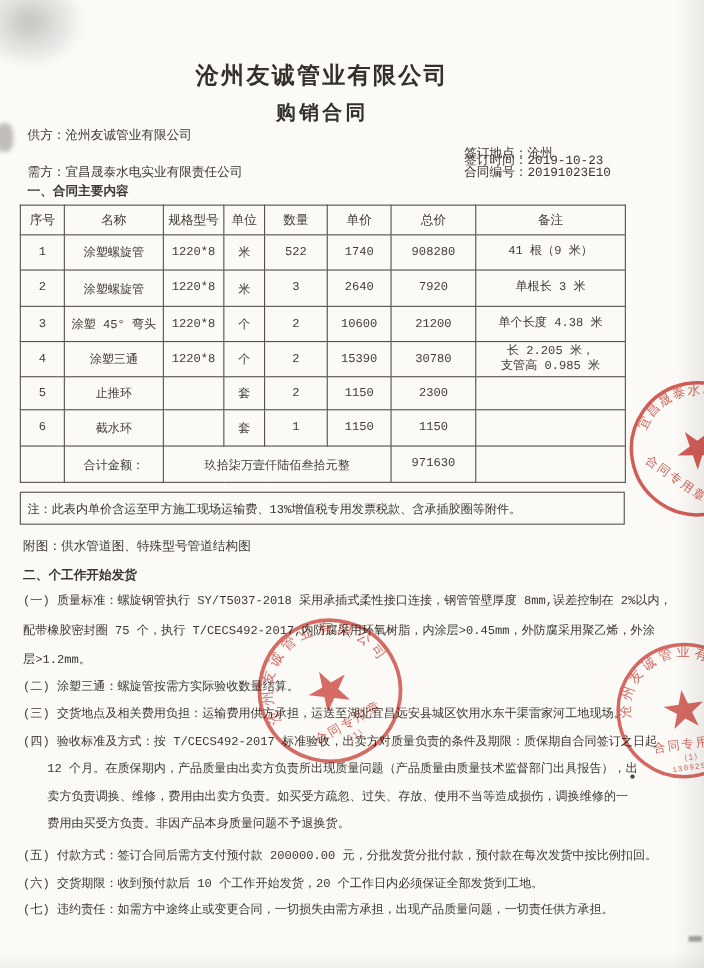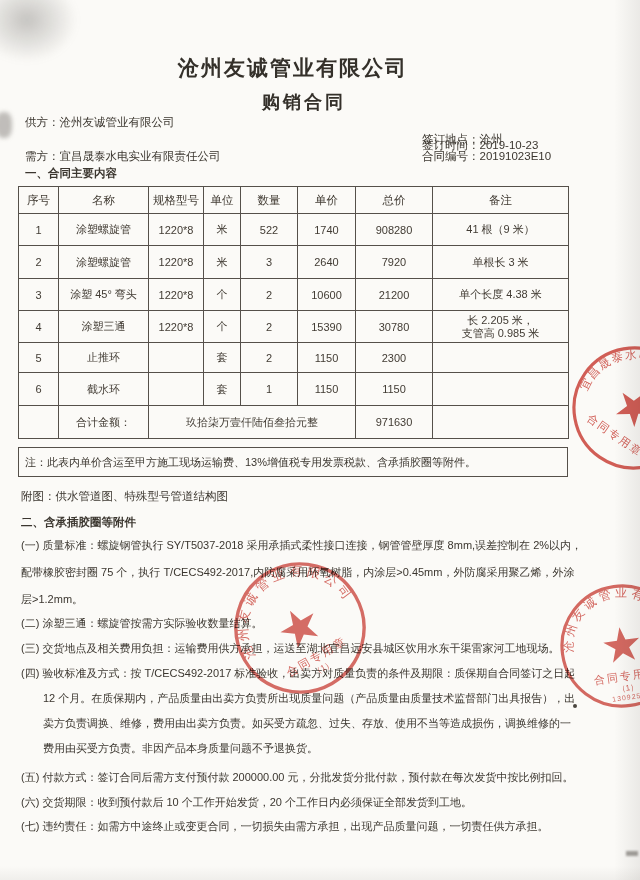--- a/index.html
+++ b/index.html
@@ -1,39 +1,39 @@
 <!DOCTYPE html>
 <html><head>
 <meta charset="utf-8">
 <style>
   html,body{margin:0;padding:0;background:#e8e8e6;}
   .page{
     position:relative;width:640px;height:880px;margin:0 auto;
     background:#fbfaf7;overflow:hidden;
-    font-family:Liberation Sans, sans-serif;
+    font-family:Liberation Mono, monospace;
     color:#3b362f;
   }
   
   .shade-right{position:absolute;top:0;right:0;width:26px;height:100%;
     background:linear-gradient(to right,rgba(0,0,0,0),rgba(90,85,80,0.10));pointer-events:none;}
   .shade-bottom{position:absolute;left:0;bottom:0;width:100%;height:14px;
     background:linear-gradient(to bottom,rgba(0,0,0,0),rgba(90,85,80,0.07));pointer-events:none;}
   .blob-topleft{position:absolute;left:-28px;top:-26px;width:110px;height:92px;border-radius:50%;
     background:radial-gradient(ellipse at center,rgba(110,108,104,0.38),rgba(110,108,104,0) 65%);
     filter:blur(3px);}
   .smudge-left{position:absolute;left:-4px;top:112px;width:16px;height:26px;border-radius:40%;
     background:rgba(120,116,110,0.45);filter:blur(2px);}
   .dot-1{position:absolute;left:573px;top:704px;width:4px;height:4px;border-radius:50%;background:#4a453f;}
   .mark-br{position:absolute;left:626px;top:851px;width:12px;height:5px;background:rgba(90,86,80,0.55);filter:blur(1px);}
 
   
   .title{position:absolute;left:0;top:54px;width:586px;text-align:center;
     font-size:21px;font-weight:600;letter-spacing:2px;color:#34302a;}
   .subtitle{position:absolute;left:0;top:90px;width:586px;text-align:center;
-    font-size:18px;font-weight:600;letter-spacing:3px;color:#34302a;padding-left:11px;}
+    font-size:18px;font-weight:600;letter-spacing:3px;color:#34302a;}
   .meta{font-size:11.5px;position:absolute;white-space:nowrap;}
   .m-supplier{left:25px;top:115px;}
   .m-buyer{left:25px;top:149px;}
   .m-no{left:422px;top:113px;margin-top:36px;}
   .m-place{left:422px;top:132px;}
   .m-date{left:422px;top:138px;}
   .sec1-head{position:absolute;left:25px;top:166px;font-size:11.5px;font-weight:600;white-space:nowrap;}
 
   
   .tbl{position:absolute;left:18px;top:186px;border-collapse:collapse;table-layout:fixed;width:550px;
@@ -169,21 +169,21 @@
       <td>合计金额：</td>
       <td colspan="4">玖拾柒万壹仟陆佰叁拾元整</td>
       <td>971630</td>
       <td></td>
     </tr>
   </tbody>
     </table>
 
   <div class="note-box">注：此表内单价含运至甲方施工现场运输费、13%增值税专用发票税款、含承插胶圈等附件。</div>
   <div class="attach">附图：供水管道图、特殊型号管道结构图</div>
-  <div class="sec2-head">二、含承插胶圈等附件</div>
+  <div class="sec2-head">二、个工作开始发货</div>
 
   <div class="tline" style="top:538px">(一) 质量标准：螺旋钢管执行 SY/T5037-2018 采用承插式柔性接口连接，钢管管壁厚度 8mm,误差控制在 2%以内，</div>
   <div class="tline" style="top:565px">配带橡胶密封圈 75 个，执行 T/CECS492-2017,内防腐采用环氧树脂，内涂层&gt;0.45mm，外防腐采用聚乙烯，外涂</div>
   <div class="tline" style="top:592px">层&gt;1.2mm。</div>
   <div class="tline" style="top:616px">(二) 涂塑三通：螺旋管按需方实际验收数量结算。</div>
   <div class="tline" style="top:641px">(三) 交货地点及相关费用负担：运输费用供方承担，运送至湖北宜昌远安县城区饮用水东干渠雷家河工地现场。</div>
   <div class="tline" style="top:666px">(四) 验收标准及方式：按 T/CECS492-2017 标准验收，出卖方对质量负责的条件及期限：质保期自合同签订之日起</div>
   <div class="tline ind" style="top:691px">12 个月。在质保期内，产品质量由出卖方负责所出现质量问题（产品质量由质量技术监督部门出具报告），出</div>
   <div class="tline ind" style="top:716px">卖方负责调换、维修，费用由出卖方负责。如买受方疏忽、过失、存放、使用不当等造成损伤，调换维修的一</div>
   <div class="tline ind" style="top:741px">费用由买受方负责。非因产品本身质量问题不予退换货。</div>

